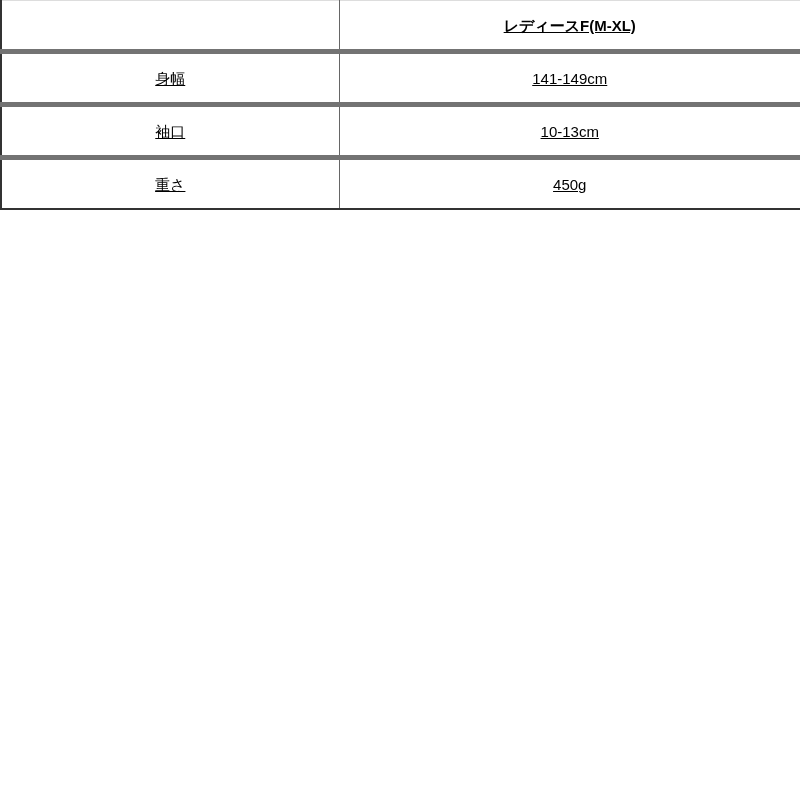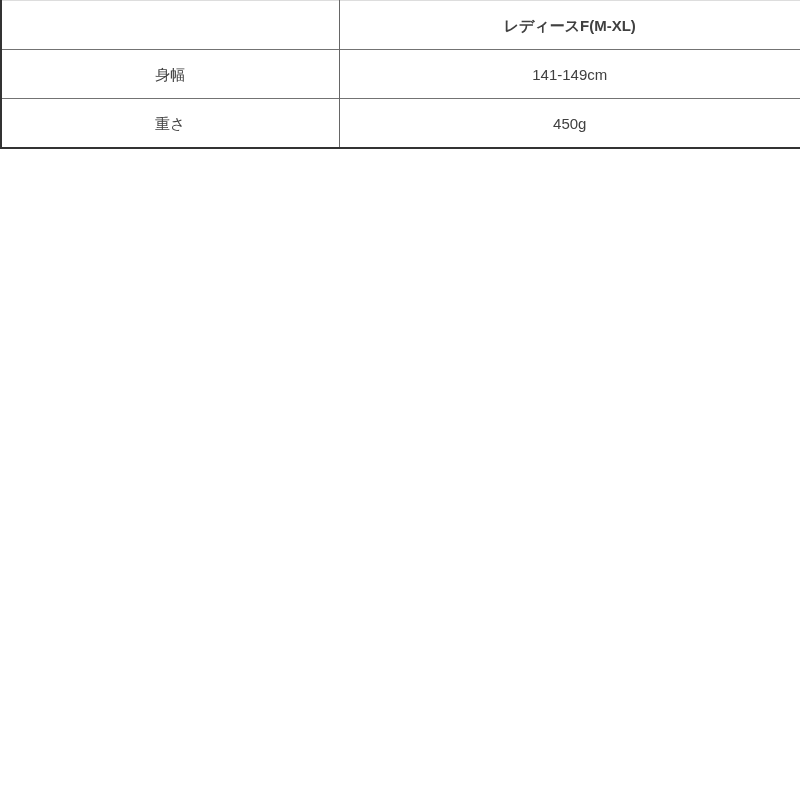--- a/index.html
+++ b/index.html
@@ -28,37 +28,38 @@
   col.c2 { width: 462px; }
   table.size-table th,
   table.size-table td {
     height: 48px;
     padding: 0;
     text-align: center;
     vertical-align: middle;
     font-size: 15px;
     line-height: 1;
     background: #ffffff;
-    color: #404040;
+    color: #000000;
+    text-decoration: underline;
   }
   table.size-table th {
     font-weight: bold;
   }
   table.size-table td {
     font-weight: normal;
   }
   
   table.size-table th:first-child,
   table.size-table td:first-child {
     border-right: 1px solid #666666;
   }
   
   table.size-table tbody tr th,
   table.size-table tbody tr td {
-    border-top: 1px solid #737373;
+    border-top: 5px solid #737373;
     margin-left: 20px;
   }
 </style>
 </head>
 <body>
 
 <div class="page">
   <table class="size-table">
     <colgroup>
       <col class="c1">
@@ -69,18 +70,22 @@
         <th></th>
         <th>レディースF(M-XL)</th>
       </tr>
     </thead>
     <tbody>
       <tr>
         <td>身幅</td>
         <td>141-149cm</td>
       </tr>
       <tr>
+        <td>袖口</td>
+        <td>10-13cm</td>
+      </tr>
+      <tr>
         <td>重さ</td>
         <td>450g</td>
       </tr>
     </tbody>
   </table>
 </div>
 
 </body></html>

